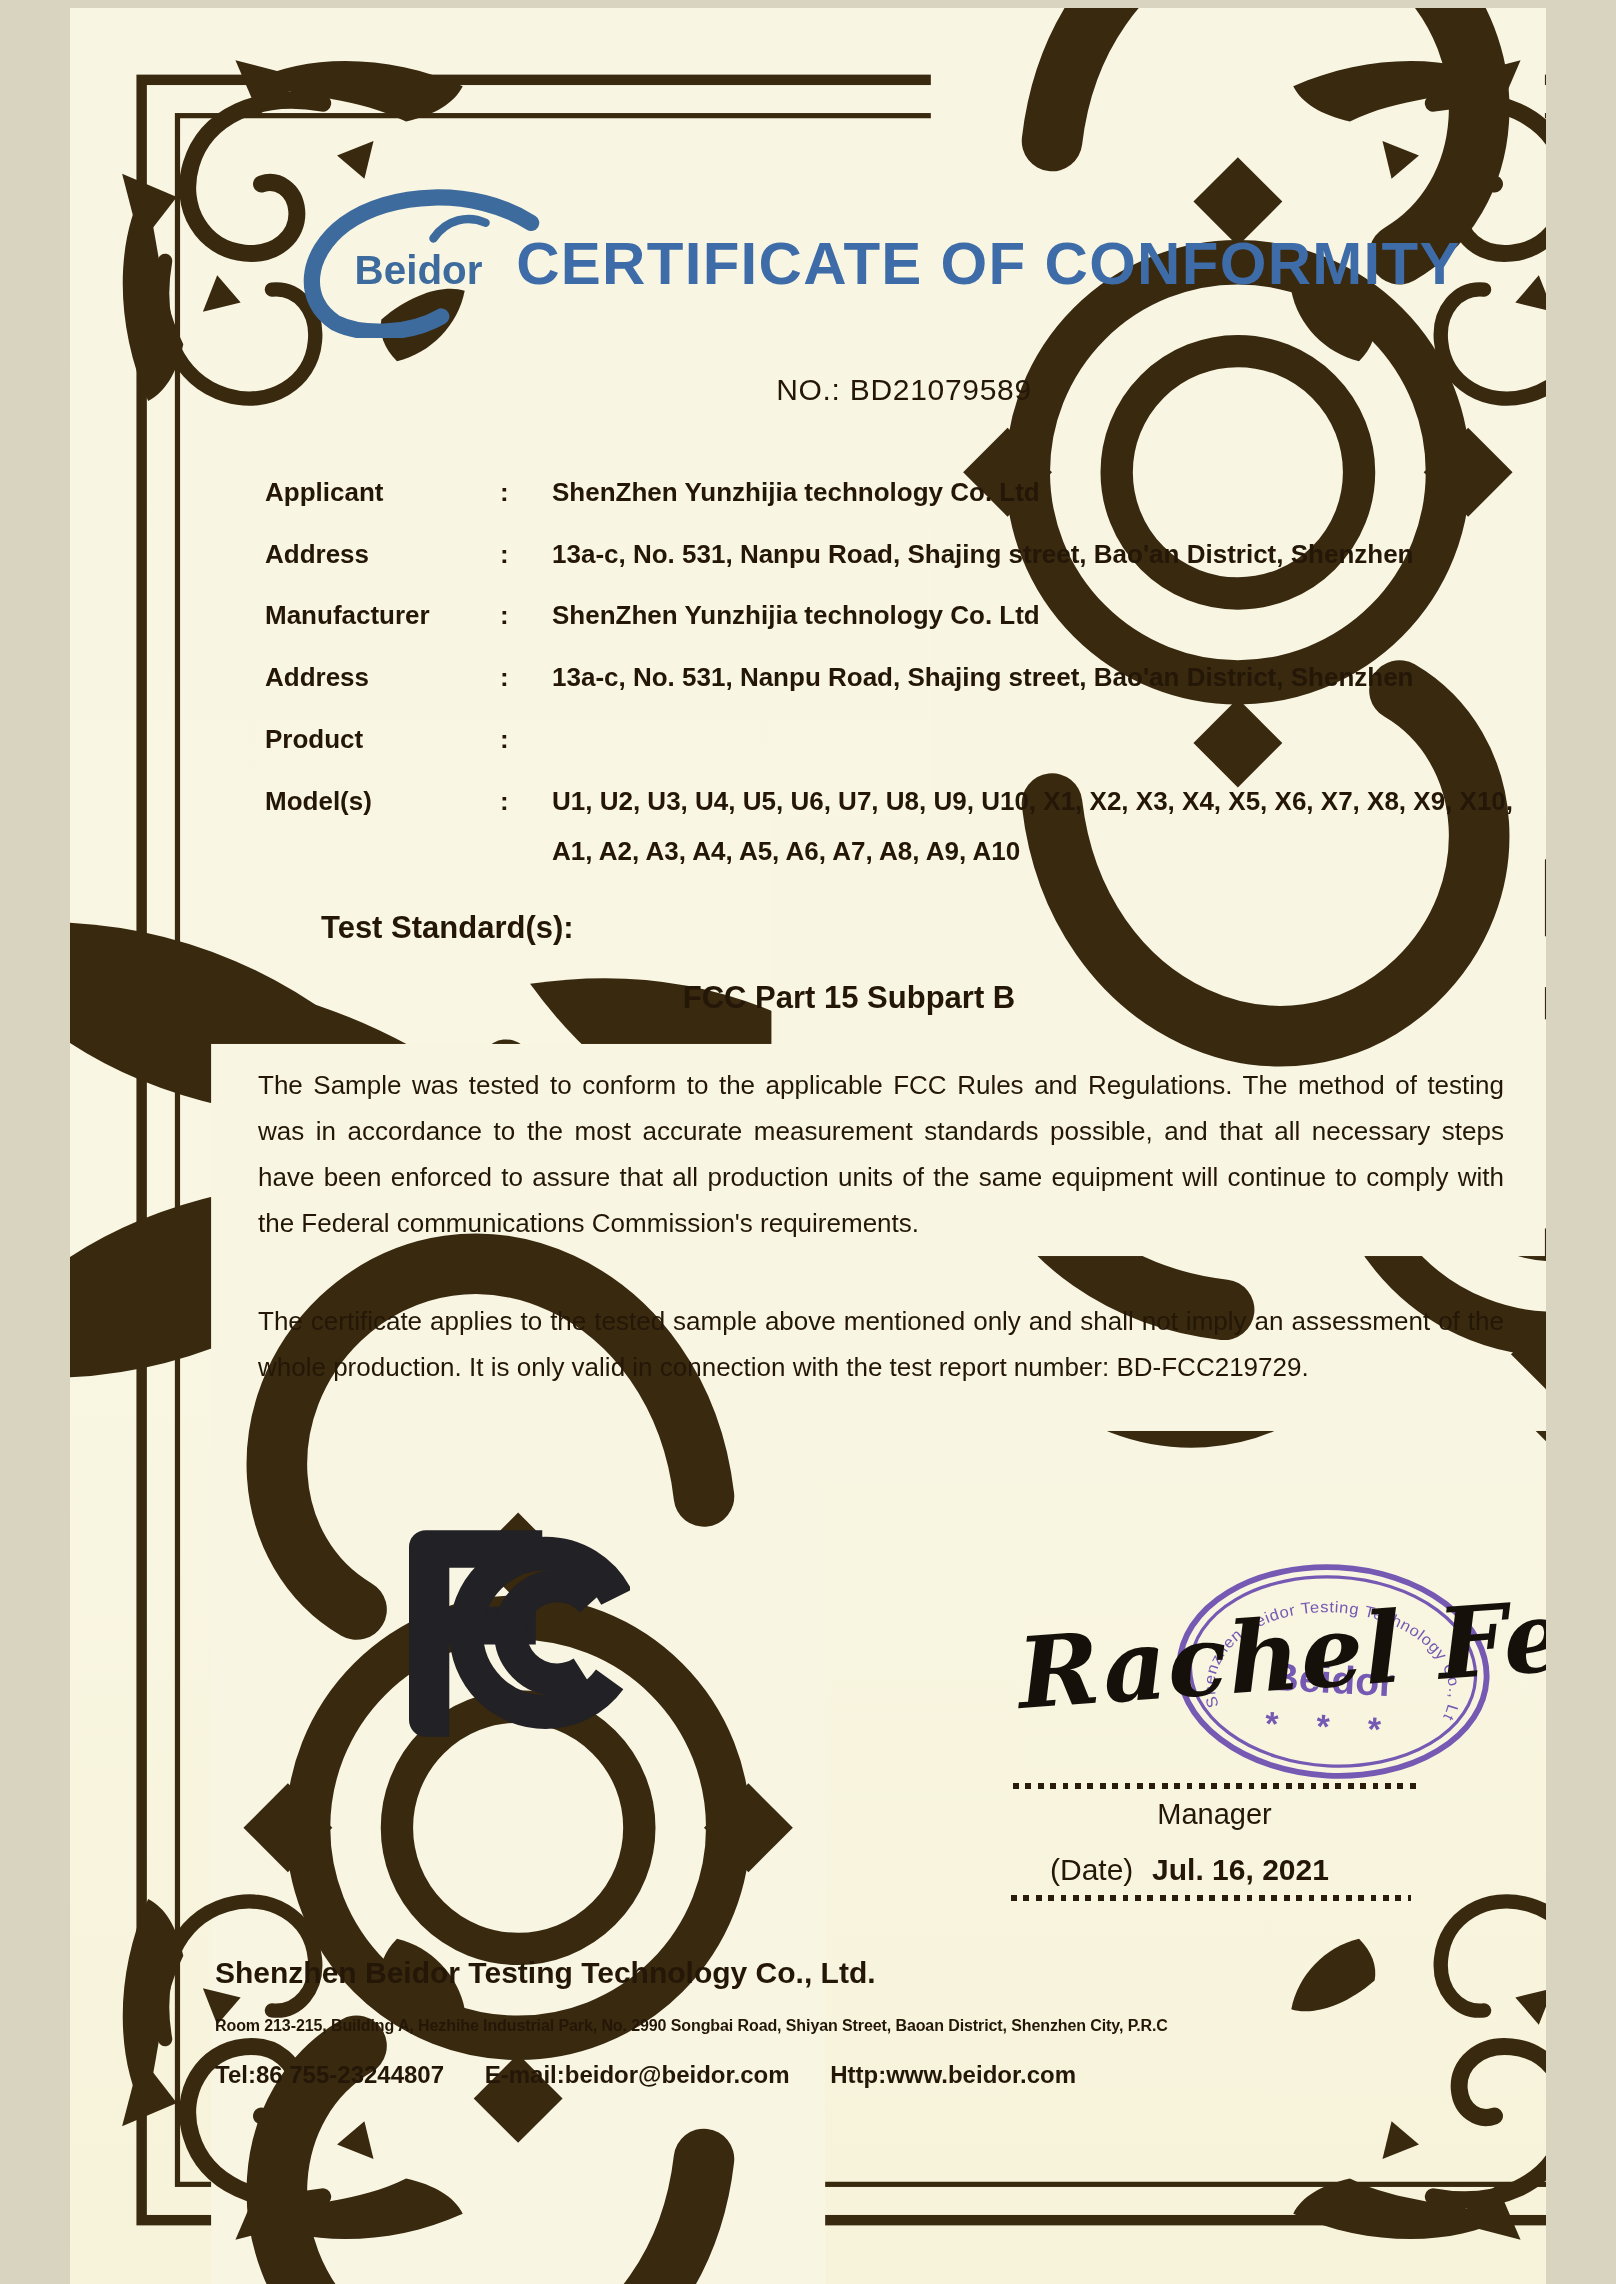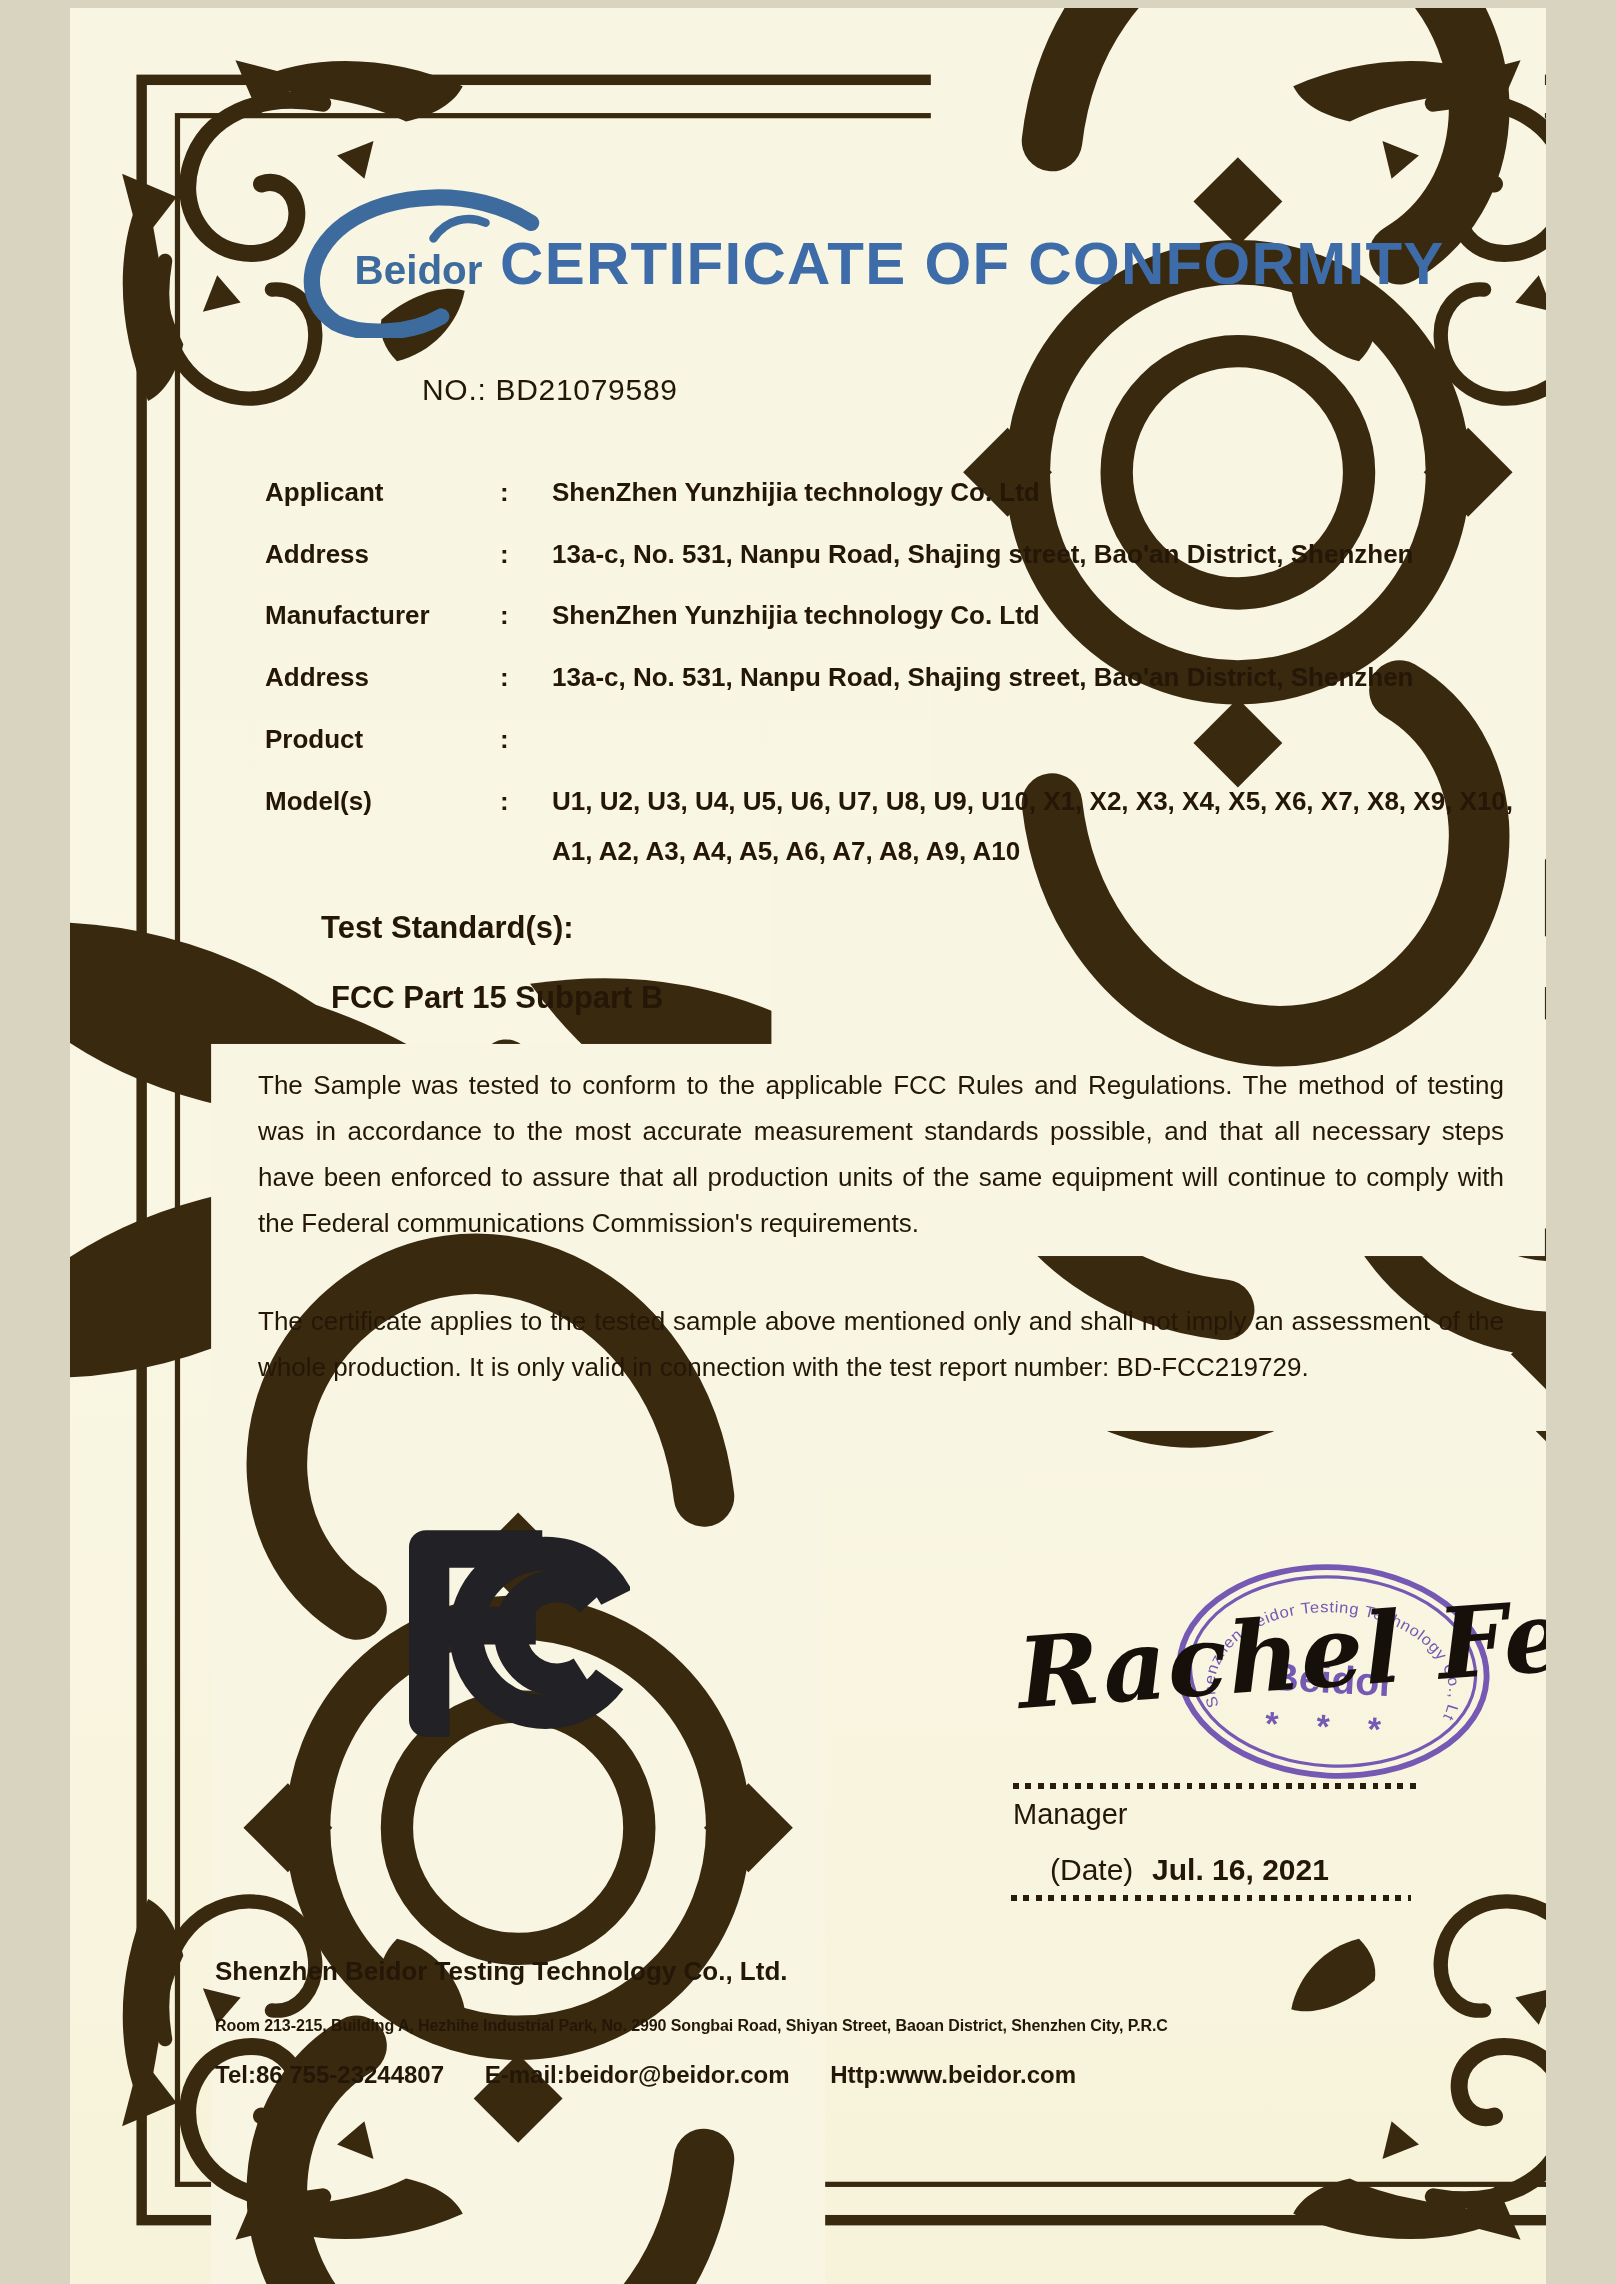--- a/index.html
+++ b/index.html
@@ -3,40 +3,40 @@
 <meta charset="utf-8">
 <style>
   html,body{margin:0;padding:0;background:#d8d4c0;}
   #page{
     position:relative;width:1476px;height:2284px;margin:8px auto;
     background:linear-gradient(180deg,#f8f5e2 0%,#f9f6e3 55%,#f7f3da 100%);
     font-family:"Liberation Sans",sans-serif;color:#241708;overflow:hidden;
   }
   .abs{position:absolute;}
   .b{font-weight:bold;}
-  .ctr{text-align:left;}
+  .ctr{text-align:center;}
   svg{display:block;}
   
   .title{font-size:60px;font-weight:bold;color:#3e6ca8;letter-spacing:1.3px;white-space:nowrap;}
   .certno{font-size:30px;font-weight:normal;letter-spacing:0.7px;}
   
   .frow{left:195px;width:1254px;display:flex;align-items:flex-start;font-size:26px;font-weight:bold;line-height:50px;}
   .flabel{width:235px;flex:0 0 235px;}
   .fcolon{width:52px;flex:0 0 52px;}
   .fvalue{width:967px;flex:0 0 967px;}
   
   .para{left:188px;width:1246px;font-size:26px;font-weight:normal;line-height:46px;text-align:justify;}
   
   .dotline{height:5.9px;background:repeating-linear-gradient(90deg,#2a1c0c 0 5.9px,transparent 5.9px 12.4px);}
   .signature{
     font-family:"DejaVu Serif",serif;font-style:italic;font-weight:600;
     font-size:98px;color:#15100a;letter-spacing:1.3px;white-space:nowrap;
     transform:rotate(-4deg);transform-origin:left bottom;
   }
-  .footer-co{font-size:26px;font-weight:bold;}
+  .footer-co{font-size:30px;font-weight:bold;}
   .footer-ad{font-size:16px;font-weight:bold;letter-spacing:-0.1px;white-space:nowrap;}
   .footer-ct{font-size:24px;font-weight:bold;white-space:nowrap;}
   .footer-ct span{margin-right:34px;}
   .stamp-wrap{pointer-events:none;}
 </style>
 </head>
 <body>
 
 <div id="page">
 

